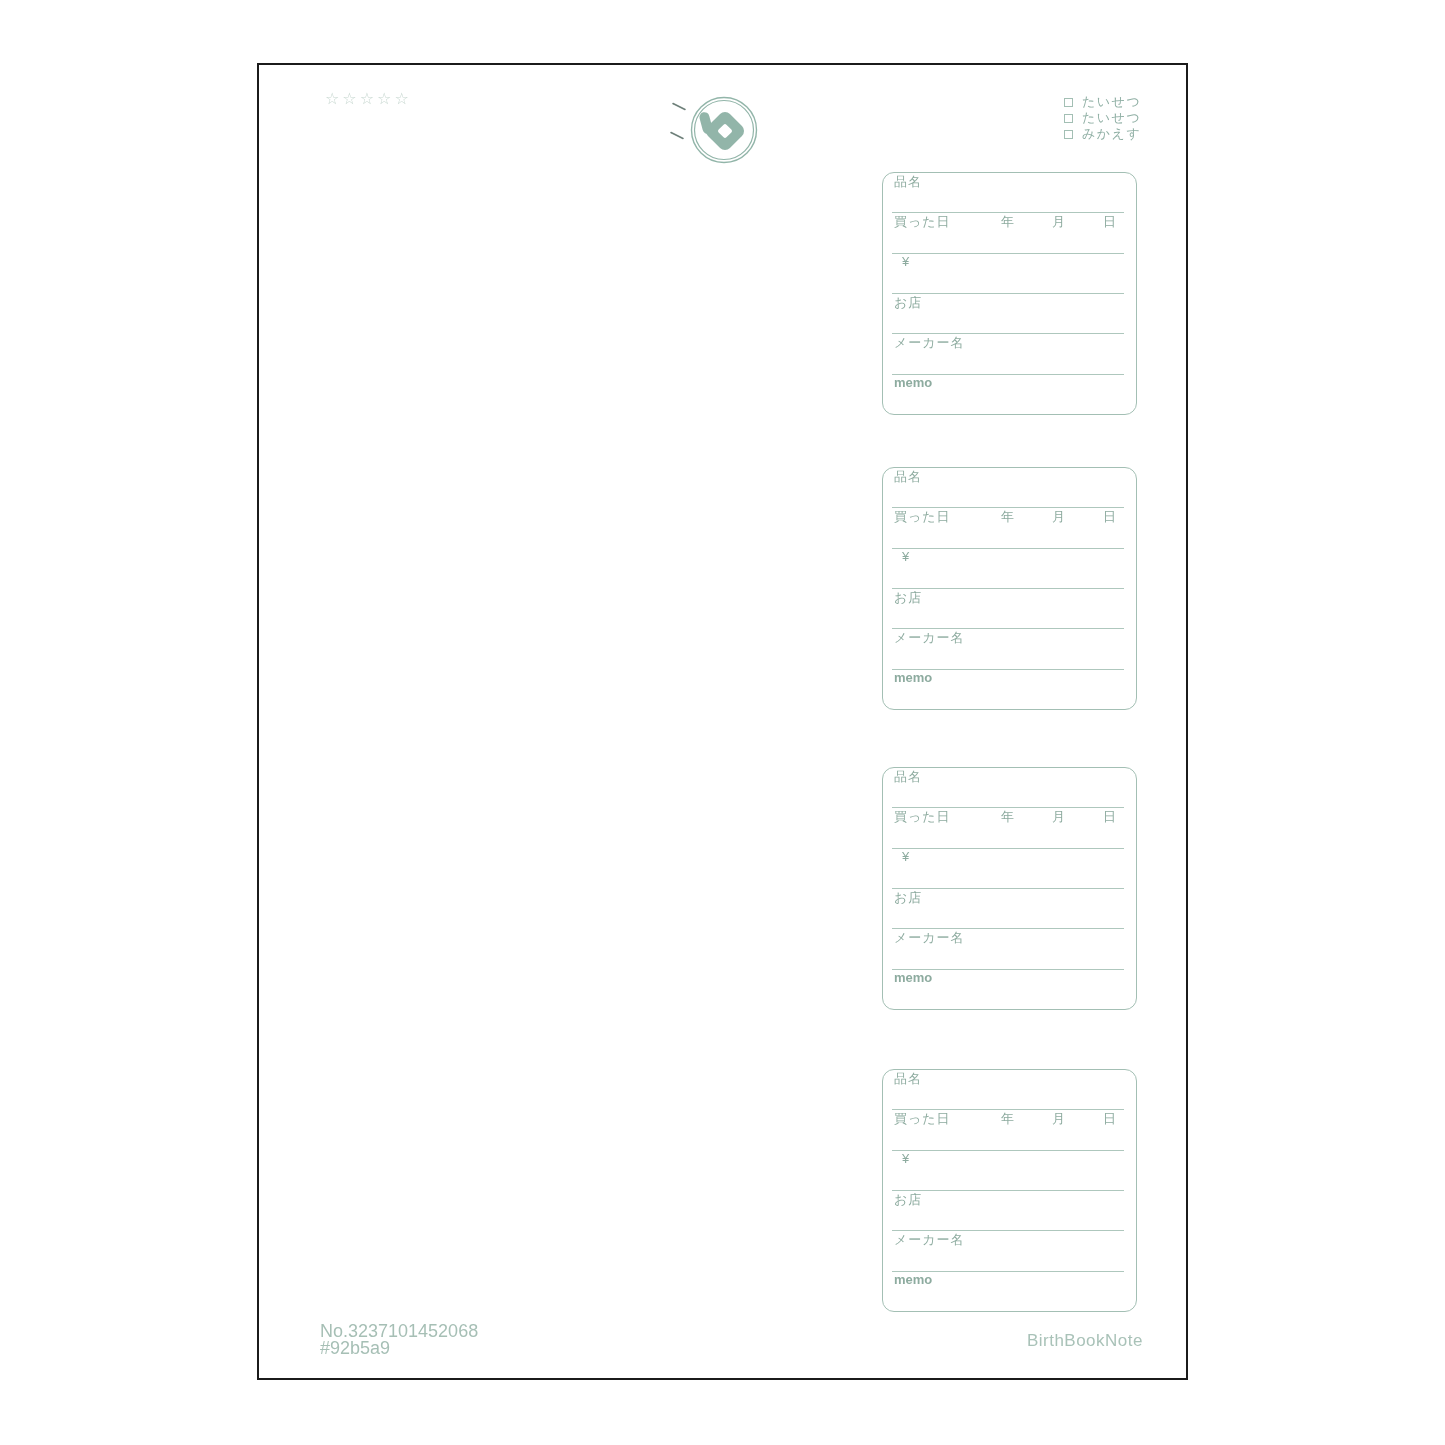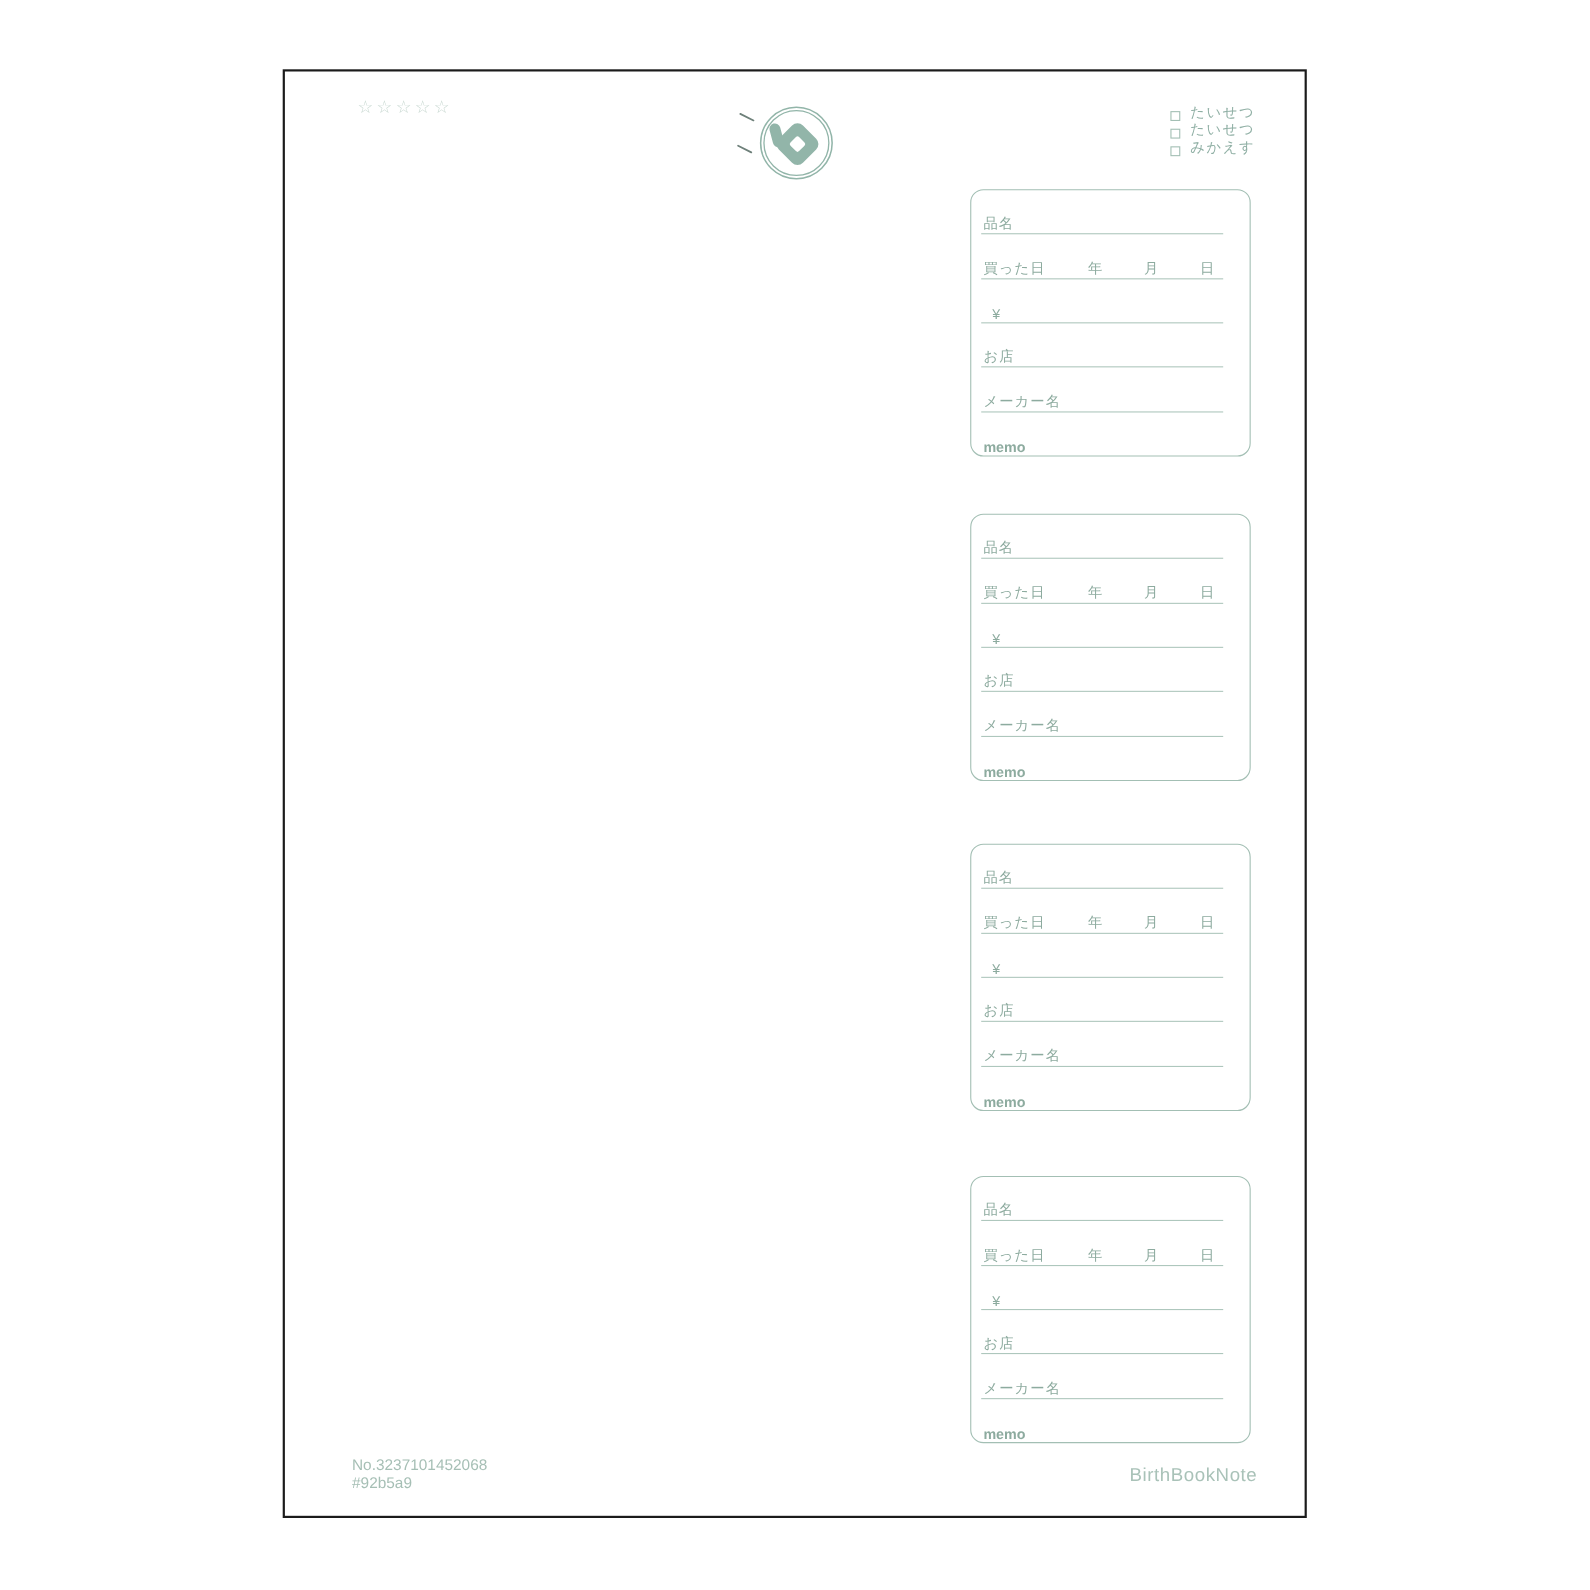--- a/index.html
+++ b/index.html
@@ -6,42 +6,42 @@
   .canvas{position:relative;width:1445px;height:1445px;background:#ffffff;overflow:hidden;
           font-family:"Liberation Sans","DejaVu Sans",sans-serif;}
   .page{position:absolute;left:257px;top:63px;width:931px;height:1317px;
         border:2px solid #1b1b1b;background:#ffffff;box-sizing:border-box;}
 
   
   .stars{position:absolute;left:66px;top:25px;font-size:16px;letter-spacing:3px;
          color:#c8d8d1;line-height:18px;}
   .logo{position:absolute;left:400px;top:10px;width:110px;height:110px;}
   .chk-group{position:absolute;left:805px;top:29px;}
-  .chk-row{display:flex;align-items:flex-end;height:16px;}
+  .chk-row{display:flex;align-items:center;height:16px;}
   .chk-box{width:9px;height:9px;border:1px solid #a3bfb4;background:#ffffff;
            box-sizing:border-box;margin-right:9px;flex:none;}
   .chk-label{font-size:13px;letter-spacing:1.5px;color:#8fafa4;line-height:16px;white-space:nowrap;}
 
   
   .card{position:absolute;left:623px;width:255px;height:243px;border:1px solid #a3bfb4;
         border-radius:12px;box-sizing:border-box;display:flex;flex-direction:column;
         background:#ffffff;}
-  .frow{flex:1;display:flex;align-items:flex-end;margin:0 24px 0 9px;
+  .frow{flex:1;display:flex;align-items:flex-start;margin:0 12px 0 9px;
         border-bottom:1px solid #aec7bd;font-size:13px;color:#8dab9f;}
   .frow.last{border-bottom:none;}
   .flabel{padding-left:2px;letter-spacing:1px;white-space:nowrap;}
   .flabel.price{padding-left:10px;letter-spacing:0;}
   .flabel.memo{letter-spacing:0;font-weight:bold;}
   .dlab{white-space:nowrap;letter-spacing:1px;}
   .dlab.y{margin-left:auto;}
   .dlab.m{margin-left:37px;}
   .dlab.d{margin-left:37px;margin-right:7px;}
 
   
-  .footer-left{position:absolute;left:61px;top:1258px;font-size:14px;line-height:17px;
+  .footer-left{position:absolute;left:61px;top:1258px;font-size:18px;line-height:17px;
                color:#a6bfb5;}
   .footer-right{position:absolute;right:43px;top:1266px;font-size:17px;color:#a9c2b8;
                 letter-spacing:0.5px;margin-left:28px;}
 </style>
 </head>
 <body>
 
 <div class="canvas">
   <div class="page">
 

